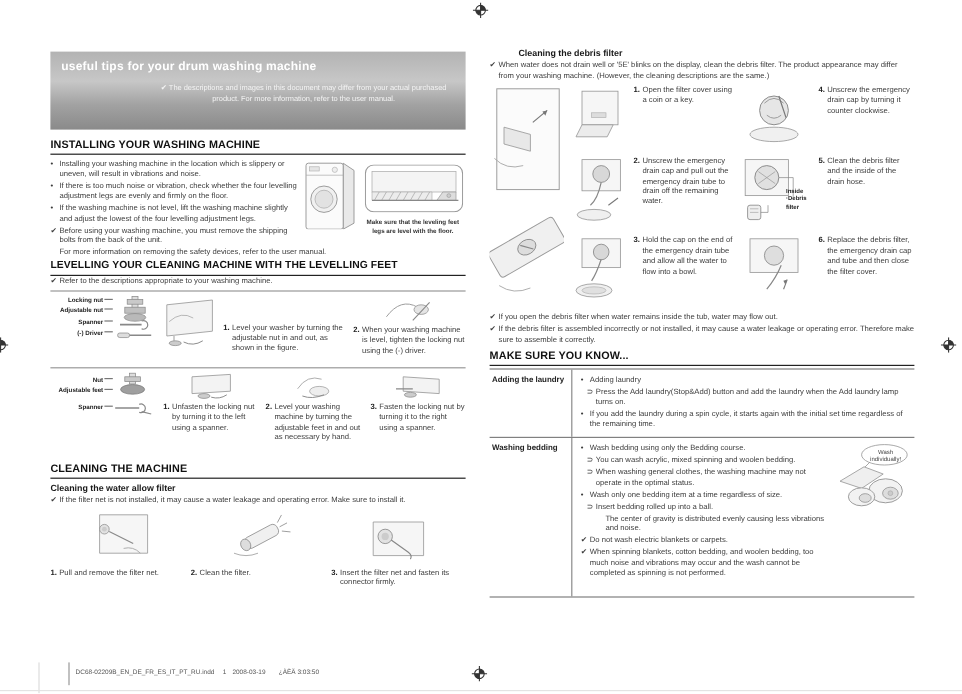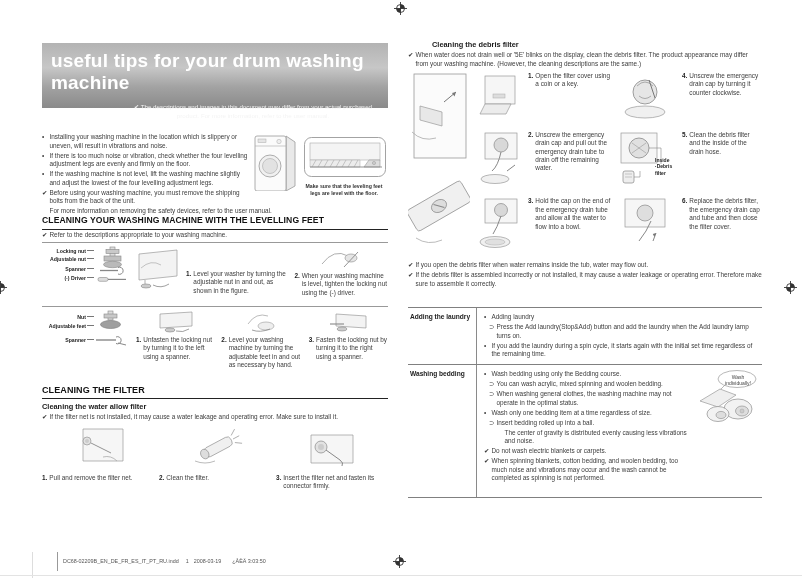--- a/index.html
+++ b/index.html
@@ -15,21 +15,21 @@
   .li .x{flex:1;}
   .l1{margin-left:5px;}
   .l2{margin-left:13px;}
   .step{display:flex;font-size:6.4px;line-height:1.32;color:#3c3c3c;}
   .step .n{flex:none;font-weight:bold;margin-right:2px;color:#222;}
   .lab{position:absolute;font-size:5.2px;font-weight:bold;color:#222;white-space:nowrap;}
   .lab .lead{display:inline-block;width:7px;height:1px;background:#777;vertical-align:2px;margin-left:1px;}
   .hline{height:1px;background:#999;}
   .hline.light{background:#e3e3e3;}
   .banner{background:linear-gradient(180deg,#b3b3b3 0%,#c7c7c7 38%,#a2a2a2 68%,#8a8a8a 100%);}
-  .banner-title{font-size:19px;font-weight:bold;color:#fff;padding:7px 0 0 9px;letter-spacing:.2px;}
+  .banner-title{font-size:10px;font-weight:bold;color:#fff;padding:7px 0 0 9px;letter-spacing:.2px;}
   .banner-note{width:256px;margin:9px 7px 0 auto;text-align:center;
                font-size:6.2px;line-height:1.4;color:#f4f4f4;}
   .caption{font-size:5.2px;font-weight:bold;color:#333;text-align:center;line-height:1.3;}
   .dgrid{display:grid;grid-template-columns:64px 46px 86px 58px 78px;column-gap:5px;row-gap:8px;}
   .dgrid .tallcol{grid-row:1/4;display:flex;flex-direction:column;gap:6px;}
   .msk{border-top:1px solid #808080;}
   .msk-row{display:flex;border-bottom:1px solid #808080;box-sizing:border-box;}
   .msk-head{flex:none;width:62px;border-right:1px solid #8a8a8a;padding:5px 4px 0 2px;
             font-size:6.6px;font-weight:bold;line-height:1.3;color:#222;}
   .msk-body{flex:1;padding:5px 5px 0 7px;position:relative;}
@@ -72,20 +72,21 @@
     <line x1="0" y1="6.5" x2="13" y2="6.5" stroke="#333" stroke-width="0.9"></line>
     <path d="M6.5 2.5 A4 4 0 0 1 10.5 6.5 L6.5 6.5 Z" fill="#333"></path>
     <path d="M6.5 10.5 A4 4 0 0 1 2.5 6.5 L6.5 6.5 Z" fill="#333"></path>
   </svg>
 
   <div class="abs banner" style="left:42px;top:43px;width:346px;height:65px">
     <div class="banner-title">useful tips for your drum washing machine</div>
     <div class="banner-note">✔ The descriptions and images in this document may differ from your actual purchased product. For more information, refer to the user manual.</div>
   </div>
 
+  <div class="abs h1" style="left:42px;top:115px;width:346px">INSTALLING YOUR WASHING MACHINE</div>
 
   <div class="abs" style="left:42px;top:133px;width:346px;height:82px">
     <div class="t" style="width:208px">
       <div class="li">
           <span class="b">•</span>
           <span class="x">Installing your washing machine in the location which is slippery or uneven, will result in vibrations and noise.</span>
         </div>
       <div class="li">
           <span class="b">•</span>
           <span class="x">If there is too much noise or vibration, check whether the four levelling adjustment legs are evenly and firmly on the floor.</span>
@@ -117,21 +118,21 @@
       <rect x="6" y="6" width="70" height="17" fill="#f4f4f4" stroke="#aaa" stroke-width="0.6"></rect>
       <path d="M6 23 h50 v7 h-50 z" fill="#ececec" stroke="#aaa" stroke-width="0.5"></path>
       <path d="M8 30 l4 -7 M14 30 l4 -7 M20 30 l4 -7 M26 30 l4 -7 M32 30 l4 -7 M38 30 l4 -7 M44 30 l4 -7 M50 30 l4 -7" stroke="#999" stroke-width="0.5"></path>
       <path d="M60 30 l5 -7 h11 v7 z" fill="#ddd" stroke="#999" stroke-width="0.6"></path>
       <circle cx="70" cy="26" r="1.6" fill="#ccc" stroke="#888" stroke-width="0.4"></circle>
       <line x1="6" y1="30" x2="78" y2="30" stroke="#888" stroke-width="0.9"></line>
     </svg>
     <div class="abs caption" style="left:258px;top:50px;width:88px">Make sure that the leveling feet legs are level with the floor.</div>
   </div>
 
-  <div class="abs h1" style="left:42px;top:216px;width:346px;font-size:8.6px">CLEANING YOUR WASHING MACHINE WITH THE LEVELLING FEET</div>
+  <div class="abs h1" style="left:42px;top:216px;width:346px;font-size:8.6px">LEVELLING YOUR CLEANING MACHINE WITH THE LEVELLING FEET</div>
   <div class="abs li t" style="left:42px;top:231px;width:346px">
     <span class="b">✔</span>
       <span class="x">Refer to the descriptions appropriate to your washing machine.</span>
   </div>
   <div class="abs hline" style="left:42px;top:242px;width:346px"></div>
 
   <div class="abs" style="left:42px;top:246px;width:346px;height:56px;display:flex;gap:5px">
     <div style="position:relative;width:88px;flex:none">
       <div class="lab" style="right:36px;top:2px"><span>Locking nut</span><span class="lead"></span></div>
       <div class="lab" style="right:36px;top:10px"><span>Adjustable nut</span><span class="lead"></span></div>
@@ -216,21 +217,21 @@
         <ellipse cx="14" cy="19" rx="5" ry="2" fill="#ccc" stroke="#888" stroke-width="0.6"></ellipse>
         <path d="M2 14 h14" stroke="#888" stroke-width="1.1"></path>
       </svg>
       <div class="step" style="margin-top:2px">
         <span class="n">3.</span>
           <span class="x">Fasten the locking nut by turning it to the right using a spanner.</span>
       </div>
     </div>
   </div>
 
-  <div class="abs h1" style="left:42px;top:385px;width:346px">CLEANING THE FILTER</div>
+  <div class="abs h1" style="left:42px;top:385px;width:346px">CLEANING THE MACHINE</div>
   <div class="abs sub" style="left:42px;top:402px">Cleaning the water allow filter</div>
   <div class="abs li t" style="left:42px;top:413px;width:346px">
     <span class="b">✔</span>
       <span class="x">If the filter net is not installed, it may cause a water leakage and operating error. Make sure to install it.</span>
   </div>
   <div class="abs" style="left:42px;top:425px;width:346px;display:flex">
     <div style="width:117px">
       <svg style="margin:0 auto 5px auto" width="56" height="44" viewBox="0 0 56 44">
         <path d="M10 4 h40 v32 h-40 z" fill="#f6f6f6" stroke="#999" stroke-width="0.7"></path>
         <circle cx="14" cy="16" r="4" fill="#e2e2e2" stroke="#888" stroke-width="0.6"></circle>
@@ -375,20 +376,21 @@
     <div class="li">
         <span class="b">✔</span>
         <span class="x">If you open the debris filter when water remains inside the tub, water may flow out.</span>
       </div>
     <div class="li">
         <span class="b">✔</span>
         <span class="x">If the debris filter is assembled incorrectly or not installed, it may cause a water leakage or operating error. Therefore make sure to assemble it correctly.</span>
       </div>
   </div>
 
+  <div class="abs h1" style="left:408px;top:291px;width:354px">MAKE SURE YOU KNOW...</div>
 
   <div class="abs msk" style="left:408px;top:307px;width:354px">
     <div class="msk-row" style="height:57px">
       <div class="msk-head">Adding the laundry</div>
       <div class="msk-body t">
         <div class="li">
             <span class="b">•</span>
             <span class="x">Adding laundry</span>
           </div>
         <div class="li l1">

